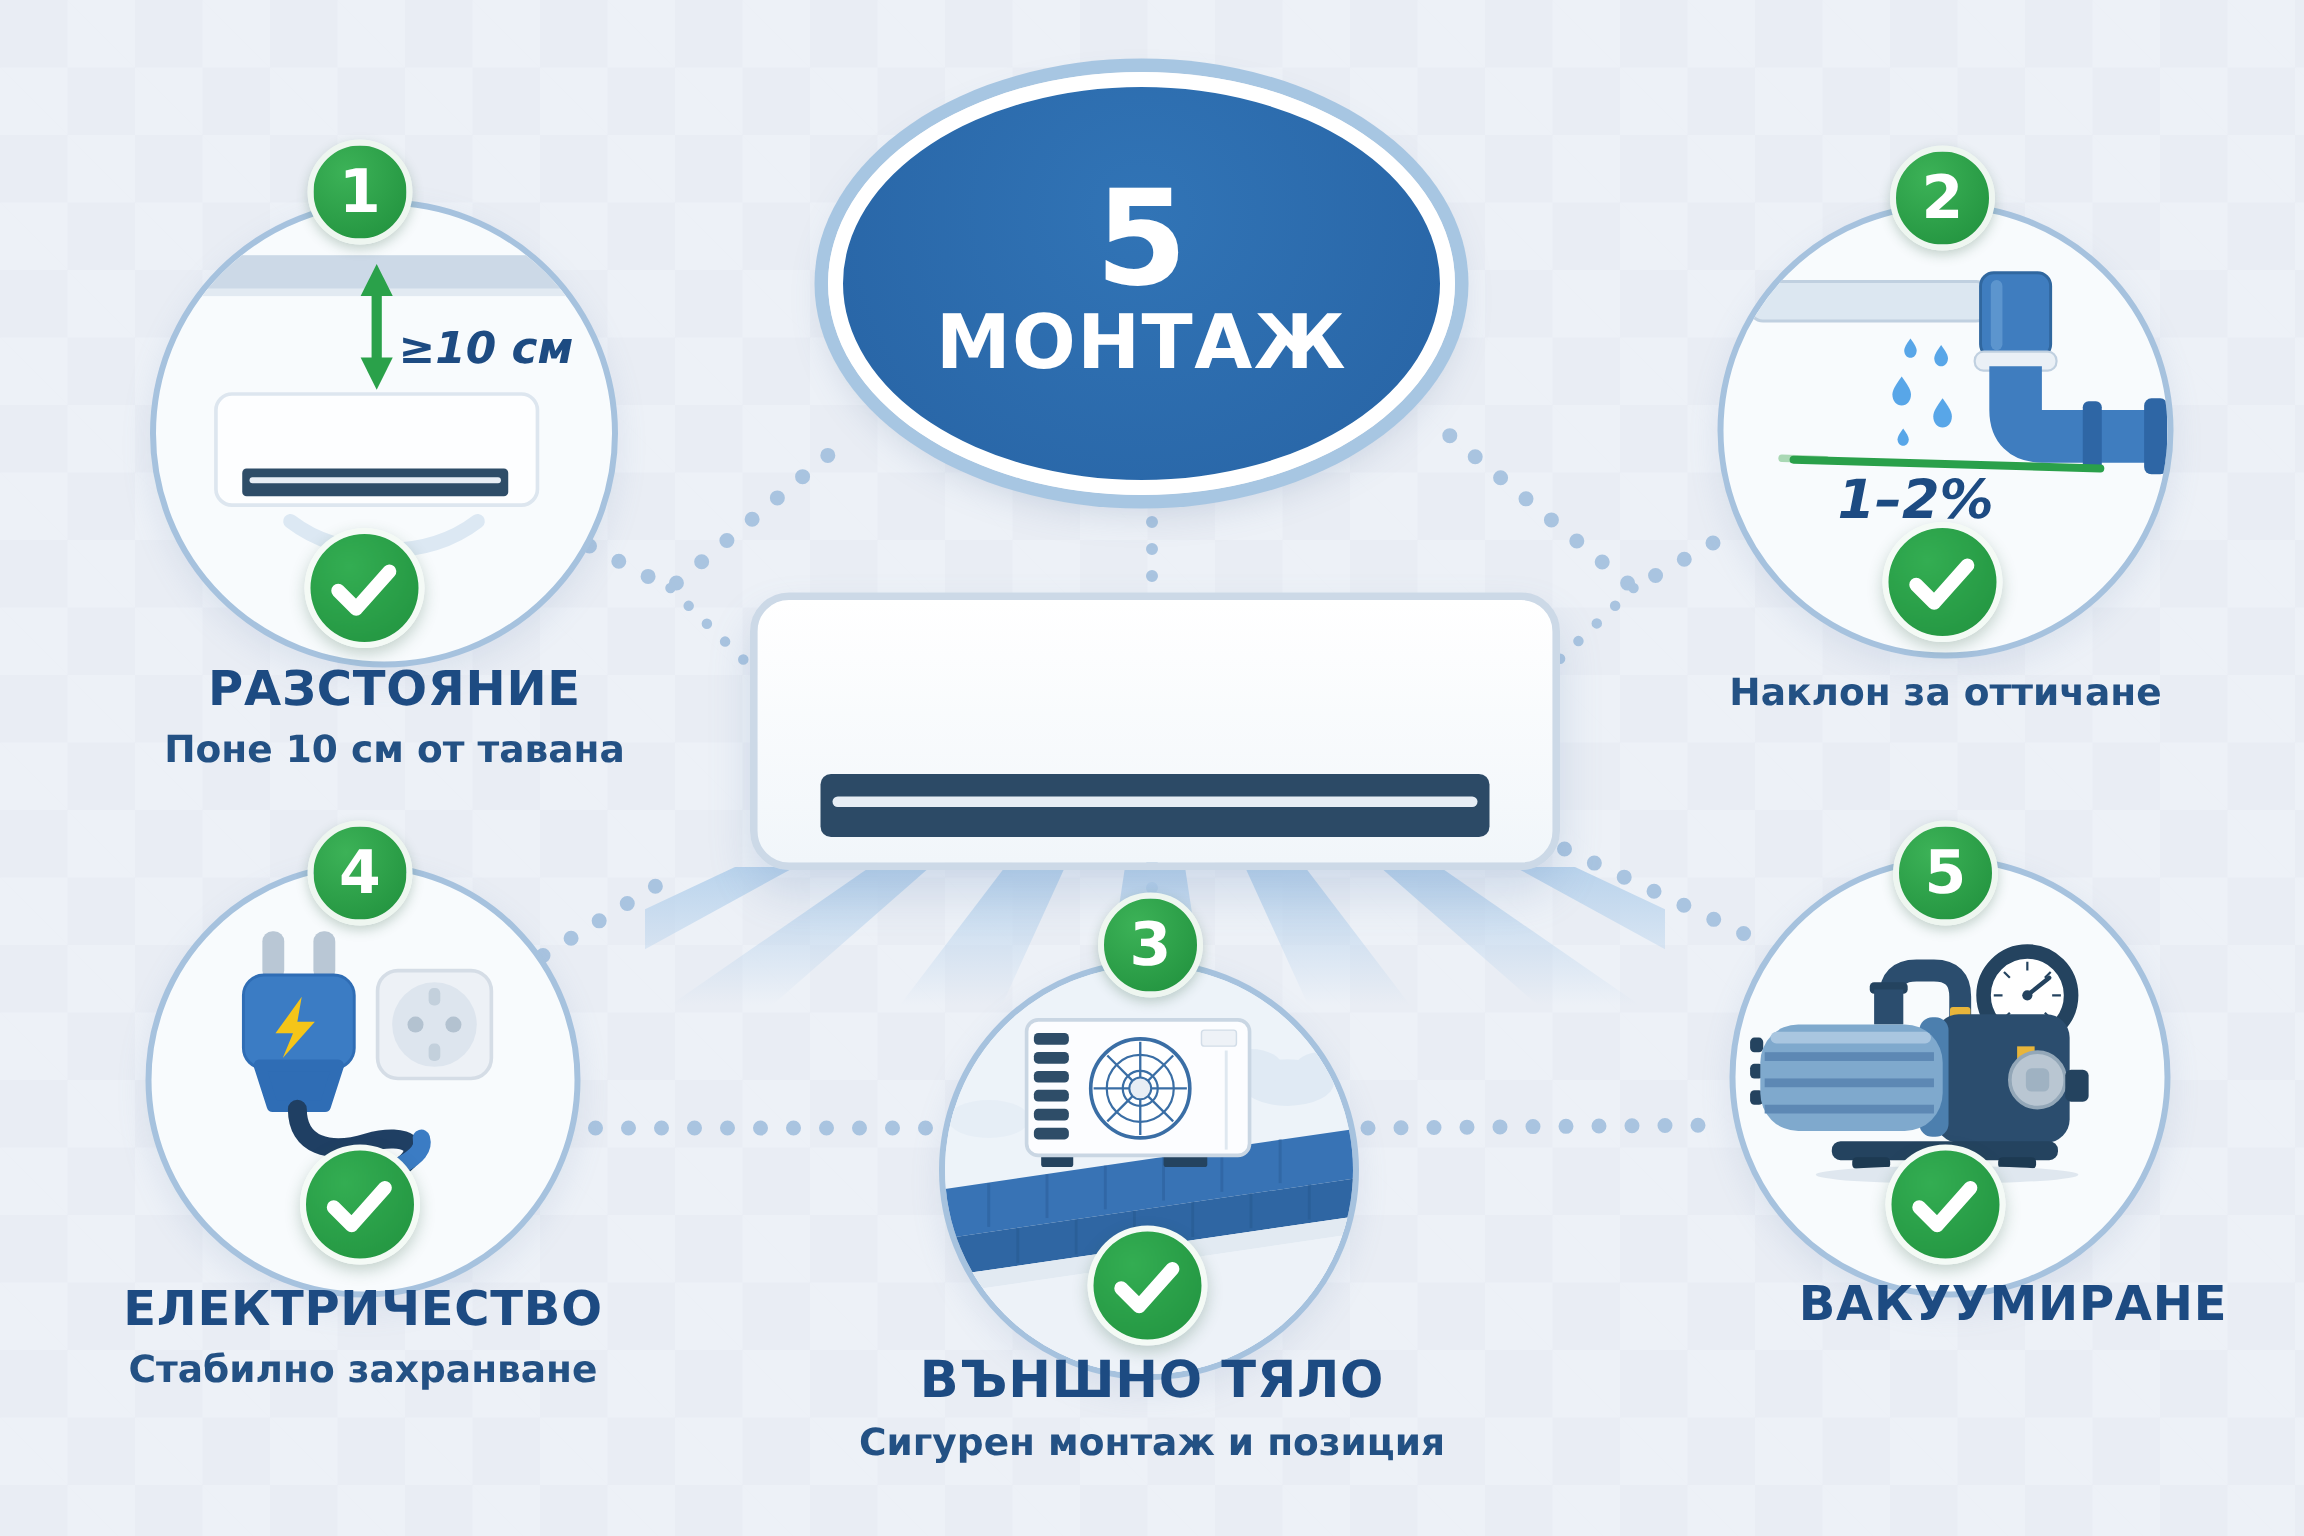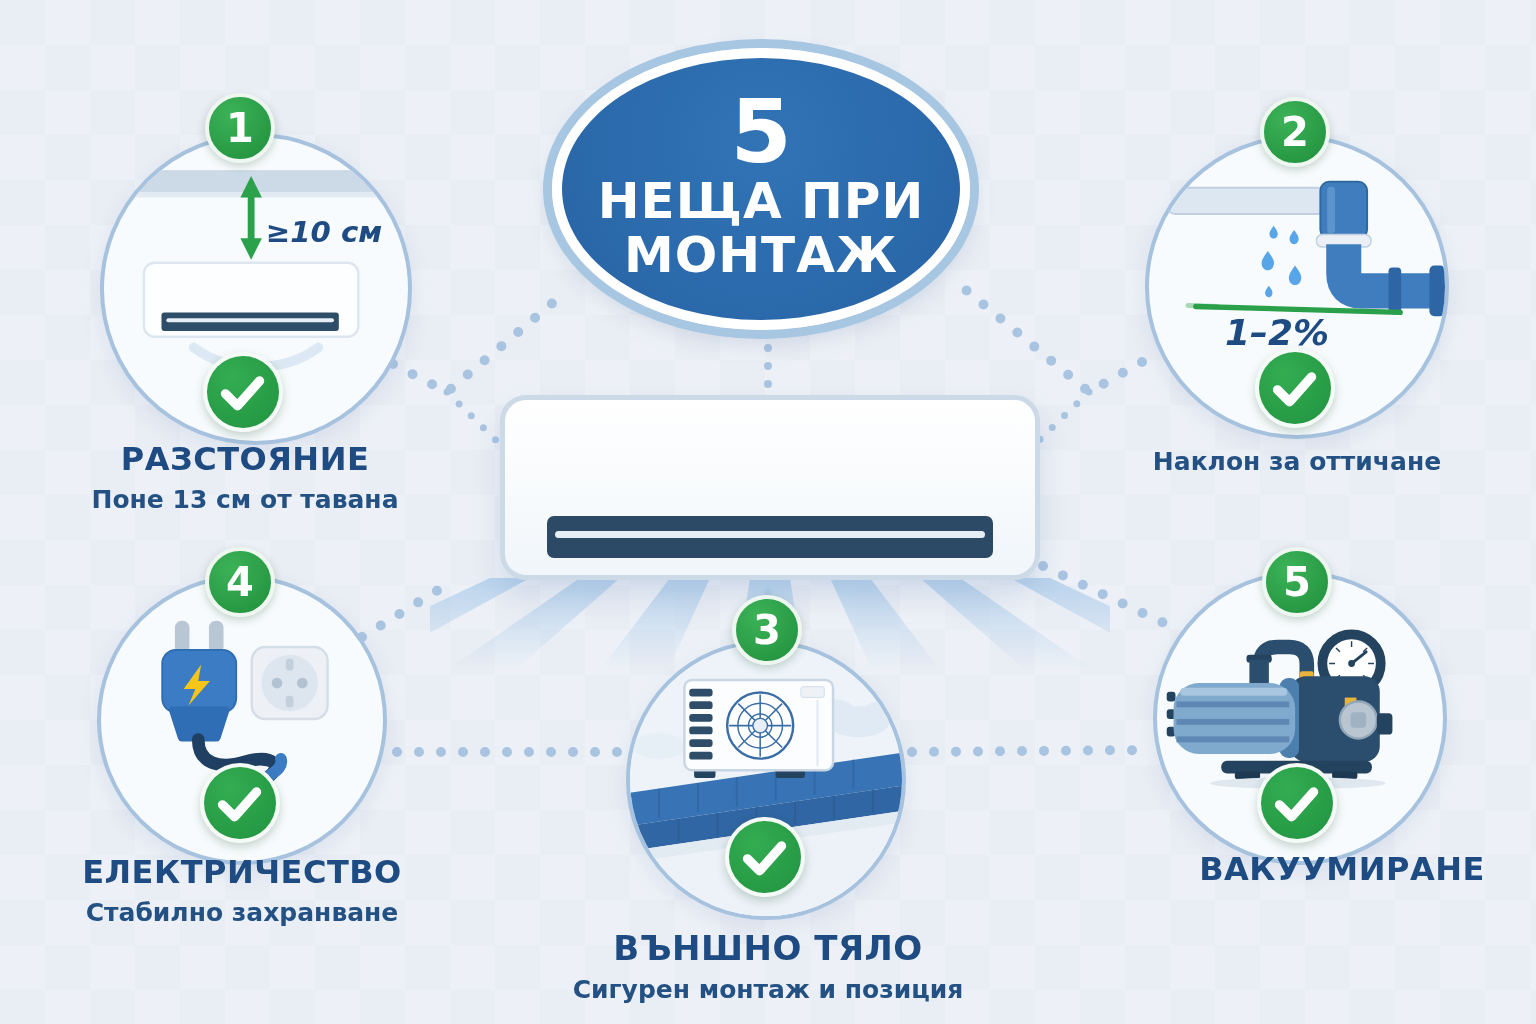--- a/index.html
+++ b/index.html
@@ -50,22 +50,22 @@
     background:radial-gradient(circle at 36% 30%,#33ad52,#21923f);border:4px solid rgba(255,255,255,.95);
     box-shadow:0 4px 10px rgba(40,90,60,.25);}
   .check svg{display:block;width:100%;height:100%;}
   .ch1{left:203px;top:352px;} .ch2{left:1255px;top:348px;} .ch3{left:725px;top:817px;}
   .ch4{left:200px;top:763px;} .ch5{left:1257px;top:763px;}
 
   
   .caption{position:absolute;width:400px;text-align:center;z-index:2;color:#1d4b82;}
   .caption .h{font-size:32px;font-weight:800;letter-spacing:.5px;}
   .caption .s{font-size:25px;font-weight:700;margin-top:7px;color:#235184;}
-  .cap1{left:45px;top:440px;} .cap2{left:1097px;top:440px;}
-  .cap3{left:568px;top:900px;margin-top:28px;} .cap3 .h{font-size:34px;}
+  .cap1{left:63px;top:440px;} .cap2{left:1097px;top:440px;}
+  .cap3{left:568px;top:900px;} .cap3 .h{font-size:34px;}
   .cap4{left:42px;top:853px;} .cap5{left:1100px;top:850px;margin-left:42px;}
 
   .ann{font-family:"DejaVu Sans","Liberation Sans",sans-serif;font-weight:bold;fill:#1d4b82;}
 </style>
 </head>
 <body>
 
 <div class="canvas">
 
   <svg class="connectors" viewBox="0 0 1536 1024">
@@ -78,21 +78,20 @@
       <path d="M768,556 L768,608" stroke-width="8" stroke-dasharray="0 18"></path>
       <path d="M397,752 L620,752" stroke-width="10" stroke-dasharray="0 22"></path>
       <path d="M912,752 L1150,750" stroke-width="10" stroke-dasharray="0 22"></path>
       <path d="M362,637 L448,584" stroke-width="10" stroke-dasharray="0 22"></path>
       <path d="M1043,566 L1166,624" stroke-width="10" stroke-dasharray="0 22"></path>
     </g>
   </svg>
 
   <div class="ellipse">
     <div class="t-num">5</div>
-    <div class="t-line">НЕЩА ПРИ</div>
     <div class="t-line">МОНТАЖ</div>
   </div>
 
   <div class="ac-indoor">
     <div class="ac-vent">
         <div class="ac-slat"></div>
       </div>
   </div>
   <svg class="air" viewBox="0 0 680 95">
     <defs>
@@ -317,21 +316,21 @@
       </svg>
     </div>
   <div class="check ch5">
       <svg viewBox="0 0 78 78">
         <path d="M20,41 L33,54 L57,27" fill="none" stroke="#fff" stroke-width="10" stroke-linecap="round" stroke-linejoin="round"></path>
       </svg>
     </div>
 
   <div class="caption cap1">
     <div class="h">РАЗСТОЯНИЕ</div>
-    <div class="s">Поне 13 см от тавана</div>
+    <div class="s">Поне 10 см от тавана</div>
   </div>
   <div class="caption cap2">
     <div class="s">Наклон за оттичане</div>
   </div>
   <div class="caption cap3">
     <div class="h">ВЪНШНО ТЯЛО</div>
     <div class="s">Сигурен монтаж и позиция</div>
   </div>
   <div class="caption cap4">
     <div class="h">ЕЛЕКТРИЧЕСТВО</div>

